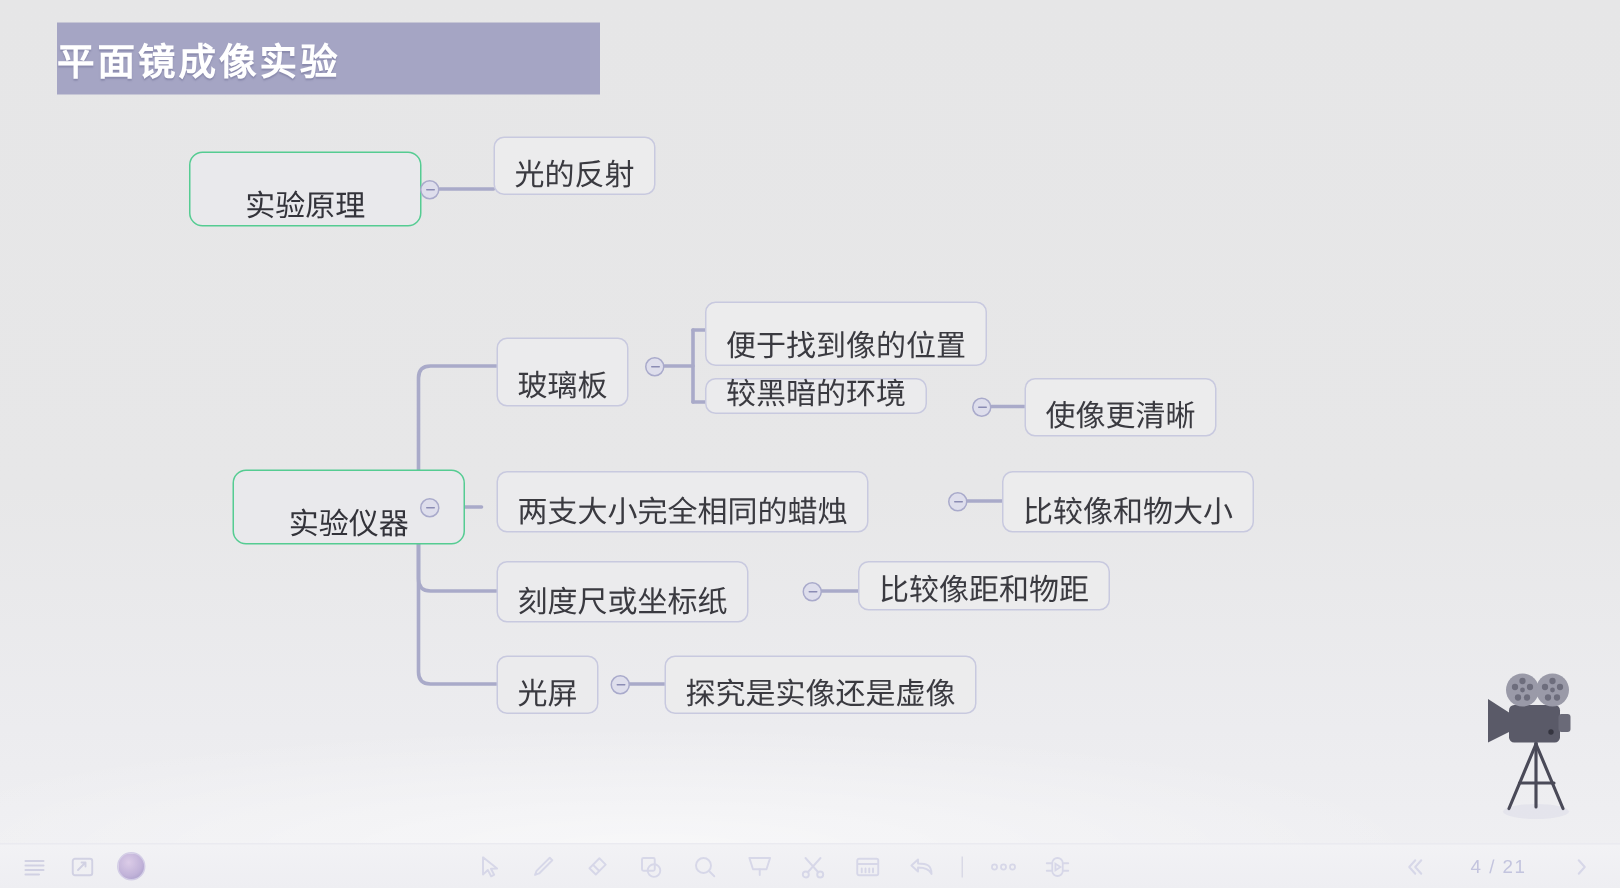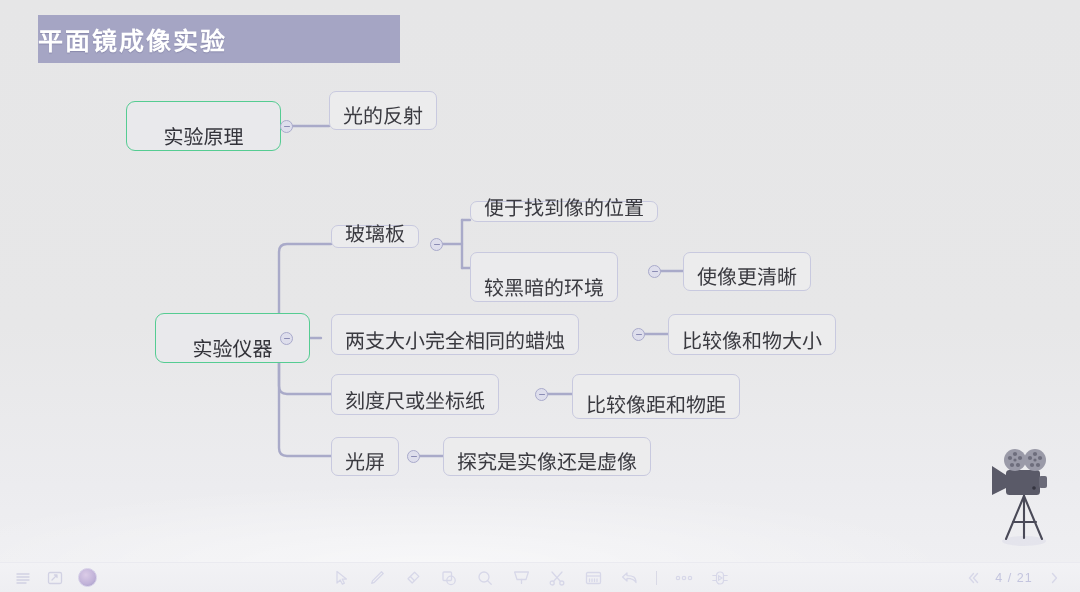--- a/index.html
+++ b/index.html
@@ -82,21 +82,21 @@
 
   
   #toolbar{
     position:absolute; left:0; right:0; bottom:0; height:30px;
     background:linear-gradient(180deg,#f2f2f5 0%,#eeeef2 100%);
     display:flex; align-items:center;
     border-top:1px solid #eaeaf0;
   }
   .tb-left{ display:flex; align-items:center; gap:14px; padding-left:14px; }
   .tb-center{ display:flex; align-items:center; gap:18px; margin-left:auto; margin-right:auto; }
-  .tb-right{ display:flex; align-items:center; gap:10px; padding-right:16px; }
+  .tb-right{ display:flex; align-items:center; gap:25px; padding-right:16px; }
   .ticon{ width:18px; height:18px; display:flex; align-items:center; justify-content:center; opacity:.55; }
   .ticon svg{ display:block; }
   #avatar{
     width:19px; height:19px; border-radius:50%;
     background:radial-gradient(circle at 40% 35%, #d8c6e6, #b9a8d4 60%, #8f86bc);
     border:1.2px solid #cfc8e4;
     opacity:.85;
   }
   .divider{ width:1px; height:14px; background:#d9d9e6; }
   #page-indicator{
@@ -148,30 +148,30 @@
 
     <div class="node leaf" style="left:329px; top:91px; height:39px;">
       <span>光的反射</span>
     </div>
 
     <div class="node root" style="left:126px; top:313px; width:155px; height:50px;margin-left:29px;">
       <span>实验仪器</span>
     </div>
     <div class="toggle" style="left:280px; top:332px;"></div>
 
-    <div class="node" style="left:331px; top:225px; height:23px;">
+    <div class="node" style="left:331px; top:225px; height:46px;">
       <span>玻璃板</span>
     </div>
     <div class="toggle" style="left:430px; top:238px;"></div>
 
-    <div class="node leaf" style="left:470px; top:201px; height:21px;">
+    <div class="node leaf" style="left:470px; top:201px; height:43px;">
       <span>便于找到像的位置</span>
     </div>
 
-    <div class="node" style="left:470px; top:252px; height:50px;">
+    <div class="node" style="left:470px; top:252px; height:24px;">
       <span>较黑暗的环境</span>
     </div>
     <div class="toggle" style="left:648px; top:265px;"></div>
 
     <div class="node leaf" style="left:683px; top:252px; height:39px;">
       <span>使像更清晰</span>
     </div>
 
     <div class="node" style="left:331px; top:314px; height:41px;">
       <span>两支大小完全相同的蜡烛</span>
@@ -180,21 +180,21 @@
 
     <div class="node" style="left:331px; top:374px; height:41px;">
       <span>刻度尺或坐标纸</span>
     </div>
 
     <div class="node leaf" style="left:668px; top:314px; height:41px;">
       <span>比较像和物大小</span>
     </div>
     <div class="toggle" style="left:535px; top:388px;"></div>
 
-    <div class="node leaf" style="left:572px; top:374px; height:45px;">
+    <div class="node leaf" style="left:572px; top:374px; height:33px;">
       <span>比较像距和物距</span>
     </div>
 
     <div class="node" style="left:331px; top:437px; height:39px;">
       <span>光屏</span>
     </div>
     <div class="toggle" style="left:407px; top:450px;"></div>
 
     <div class="node leaf" style="left:443px; top:437px; height:39px;">
       <span>探究是实像还是虚像</span>

